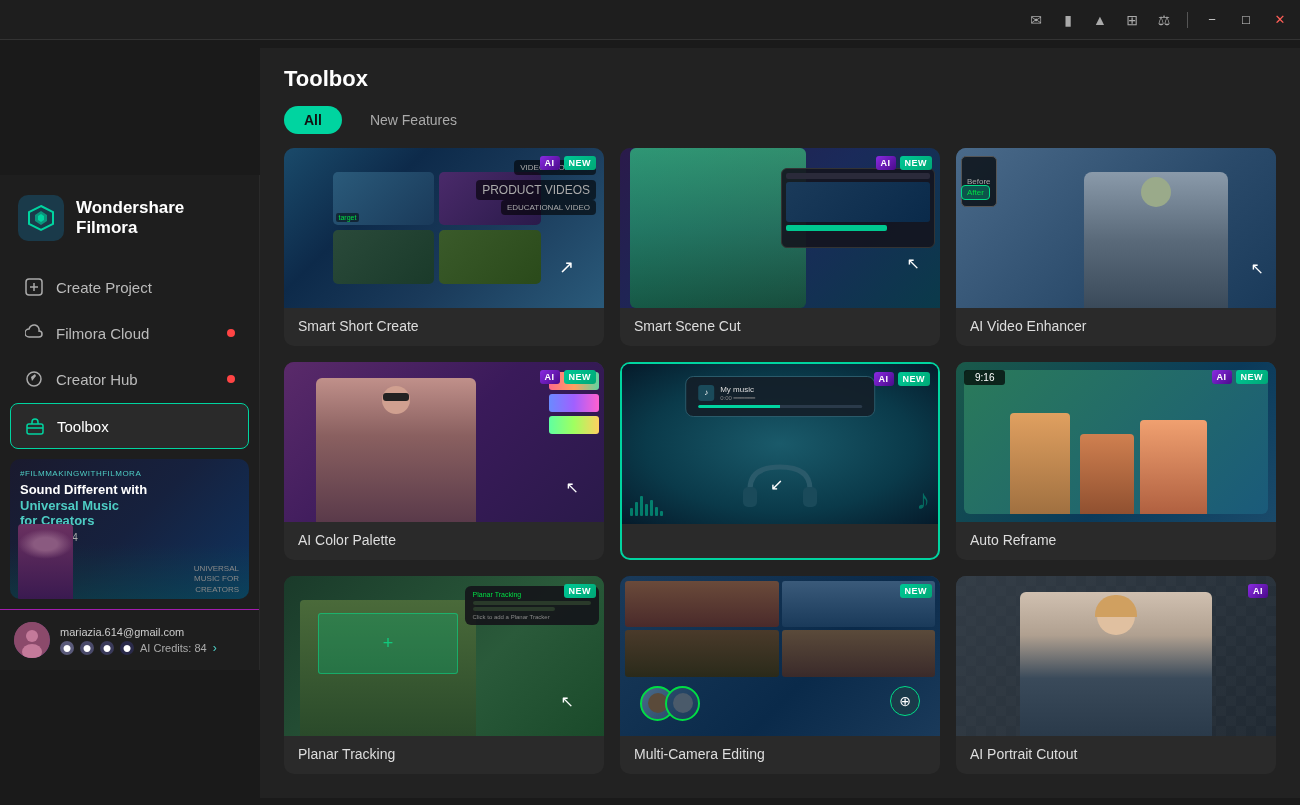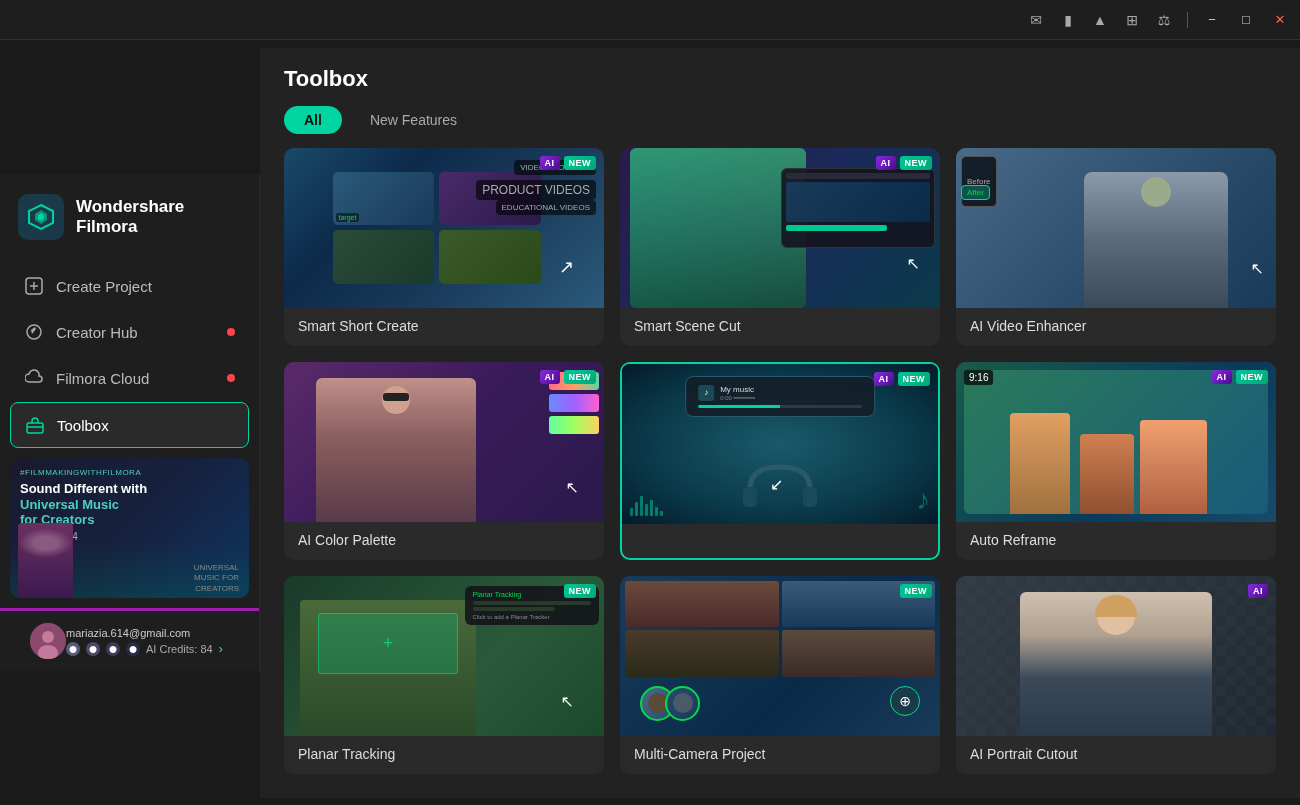--- a/index.html
+++ b/index.html
@@ -178,22 +178,23 @@
       line-height: 1.2;
       margin-top: 4px;
     }
     .promo-title span {
       color: #4ecdc4;
     }
 
     .user-area {
       display: flex;
       align-items: center;
-      padding: 12px 30px;
-      border-top: 3px solid #a21caf;
+      gap: 10px;
+      padding: 12px 14px;
+      border-top: 1px solid #a21caf;
     }
     .user-avatar {
       width: 36px;
       height: 36px;
       border-radius: 50%;
       background: linear-gradient(135deg, #8b4a6b, #5a3a8a);
       display: flex;
       align-items: center;
       justify-content: center;
       font-size: 14px;
@@ -388,21 +389,21 @@
     .content-area::-webkit-scrollbar-thumb { background: #444; border-radius: 3px; }
 
     
     .time-badge {
       position: absolute;
       top: 8px;
       left: 8px;
       background: rgba(0,0,0,0.7);
       color: #fff;
       font-size: 10px;
-      padding: 2px 5px;
+      padding: 2px 11px;
       border-radius: 3px;
     }
   </style>
 </head>
 <body>
 
 <div class="title-bar">
   <div class="title-bar-icons">
     <div class="title-bar-icon">✉</div>
     <div class="title-bar-icon">▮</div>
@@ -441,35 +442,35 @@
             <line x1="9" y1="5" x2="9" y2="13" stroke="#aaa" stroke-width="1.5"></line>
             <line x1="5" y1="9" x2="13" y2="9" stroke="#aaa" stroke-width="1.5"></line>
           </svg>
         </div>
         <span>Create Project</span>
       </div>
 
       <div class="nav-item">
         <div class="nav-item-icon">
           <svg width="18" height="18" viewBox="0 0 18 18" fill="none">
+            <path d="M4 13a4 4 0 0 1 0-8 5 5 0 0 1 10 2 3 3 0 0 1 0 6H4z" stroke="#aaa" stroke-width="1.5"></path>
+          </svg>
+        </div>
+        <span>Filmora Cloud</span>
+        <div class="nav-dot"></div>
+      </div>
+
+      <div class="nav-item">
+        <div class="nav-item-icon">
+          <svg width="18" height="18" viewBox="0 0 18 18" fill="none">
             <circle cx="9" cy="9" r="7" stroke="#aaa" stroke-width="1.5"></circle>
             <polygon points="11,6 7,11 6,7 10,4" fill="#aaa"></polygon>
           </svg>
         </div>
         <span>Creator Hub</span>
-        <div class="nav-dot"></div>
-      </div>
-
-      <div class="nav-item">
-        <div class="nav-item-icon">
-          <svg width="18" height="18" viewBox="0 0 18 18" fill="none">
-            <path d="M4 13a4 4 0 0 1 0-8 5 5 0 0 1 10 2 3 3 0 0 1 0 6H4z" stroke="#aaa" stroke-width="1.5"></path>
-          </svg>
-        </div>
-        <span>Filmora Cloud</span>
         <div class="nav-dot"></div>
       </div>
 
       <div class="nav-item active">
         <div class="nav-item-icon">
           <svg width="18" height="18" viewBox="0 0 18 18" fill="none">
             <rect x="1" y="7" width="16" height="10" rx="2" stroke="#00d4a0" stroke-width="1.5"></rect>
             <path d="M6 7V5a3 3 0 0 1 6 0v2" stroke="#00d4a0" stroke-width="1.5"></path>
             <line x1="1" y1="11" x2="17" y2="11" stroke="#00d4a0" stroke-width="1.5"></line>
           </svg>
@@ -545,21 +546,21 @@
               <div style="border-radius:5px; background:rgba(0,140,120,0.3); overflow:hidden;">
                 <div style="width:100%; height:100%; background:linear-gradient(135deg,#2a4a3a,#1a3a2a);"></div>
               </div>
               <div style="border-radius:5px; background:rgba(40,100,160,0.3); overflow:hidden;">
                 <div style="width:100%; height:100%; background:linear-gradient(135deg,#3a5a2a,#2a4a1a);"></div>
               </div>
             </div>
 
             <div style="position:absolute; right:8px; top:12px; background:rgba(0,0,0,0.6); border-radius:4px; padding:3px 6px; font-size:8px; color:#aaa;">VIDEO PROJECTS</div>
             <div style="position:absolute; right:8px; top:32px; background:rgba(0,0,0,0.6); border-radius:4px; padding:3px 6px; font-size:12px; color:#aaa;">PRODUCT VIDEOS</div>
-            <div style="position:absolute; right:8px; top:52px; background:rgba(0,0,0,0.6); border-radius:4px; padding:3px 6px; font-size:8px; color:#aaa;">EDUCATIONAL VIDEOS</div>
+            <div style="position:absolute; right:8px; top:52px; background:rgba(0,0,0,0.6); border-radius:4px; padding:3px 6px; font-size:8px; color:#aaa;">EDUCATIONAL VIDEO</div>
 
             <div style="position:absolute; right:30px; bottom:30px; font-size:18px; color:white;">↗</div>
           </div>
           <div class="badges">
             <span class="badge-ai">AI</span>
             <span class="badge-new">NEW</span>
           </div>
         </div>
         <div class="tool-label">Smart Short Create</div>
       </div>
@@ -757,21 +758,21 @@
                 <div style="width:20px; height:20px; border-radius:50%; background:#4a5a6a;"></div>
               </div>
             </div>
 
             <div style="position:absolute; bottom:20px; right:20px; width:30px; height:30px; border-radius:50%; background:#1a3a4a; border:1px solid #0d8; display:flex; align-items:center; justify-content:center; font-size:14px;">⊕</div>
           </div>
           <div class="badges">
             <span class="badge-new">NEW</span>
           </div>
         </div>
-        <div class="tool-label">Multi-Camera Project</div>
+        <div class="tool-label">Multi-Camera Editing</div>
       </div>
 
       <div class="tool-card">
         <div class="tool-thumbnail thumb-portrait">
           <div class="thumb-inner" style="position:relative; overflow:hidden;">
 
             <div class="checker-bg"></div>
             <div style="position:absolute; inset:0; background:linear-gradient(135deg, rgba(50,60,70,0.7) 0%, rgba(30,40,50,0.5) 100%);"></div>
 
             <div style="position:absolute; bottom:0; left:50%; transform:translateX(-50%); width:60%; height:90%; background:linear-gradient(180deg, #d0c0b0 0%, #b0a090 30%, #3a4a5a 60%, #2a3a4a 100%); border-radius:6px 6px 0 0; overflow:hidden;">

